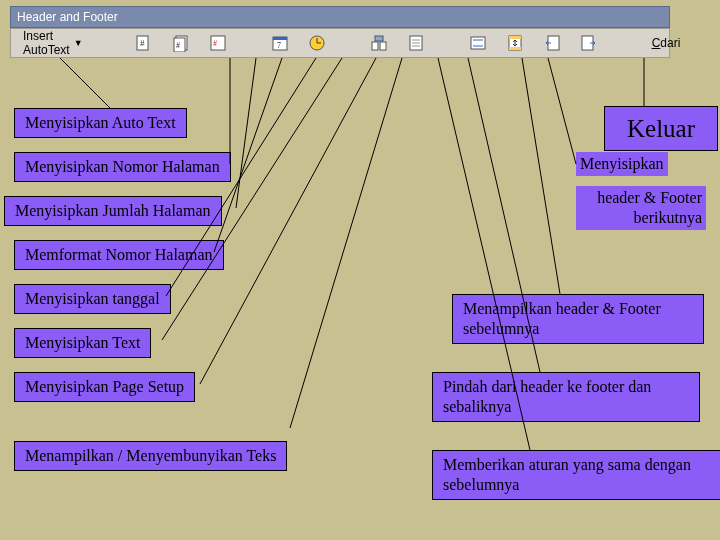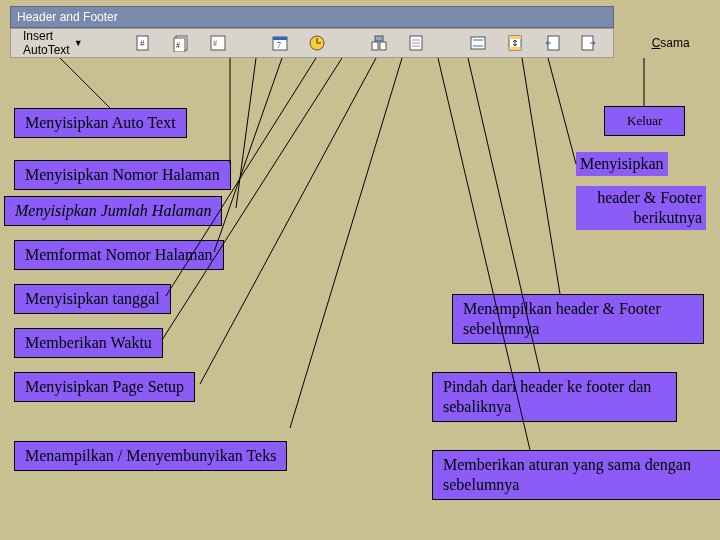--- a/index.html
+++ b/index.html
@@ -8,21 +8,21 @@
     height: 540px;
     background: #c8c090;
     font-family: "Times New Roman", serif;
     position: relative;
     overflow: hidden;
   }
   .toolbar-wrap {
     position: absolute;
     left: 10px;
     top: 6px;
-    width: 604px;
+    width: 660px;
   }
   .titlebar {
     height: 22px;
     background: linear-gradient(#7a8aac, #7a8aac);
     color: #fff;
     font-family: Tahoma, sans-serif;
     font-size: 12px;
     display: flex;
     align-items: center;
     padding-left: 6px;
@@ -170,38 +170,38 @@
           <path d="M8 9 L3 9 M5 7 L3 9 L5 11" stroke="#36c" fill="none"></path>
         </svg>
       </div>
     <div class="ico">
         <svg viewBox="0 0 18 18">
           <rect x="2" y="2" width="11" height="14" fill="#fff" stroke="#555"></rect>
           <path d="M10 9 L15 9 M13 7 L15 9 L13 11" stroke="#36c" fill="none"></path>
         </svg>
       </div>
     <div class="sep"></div>
-    <div class="close-btn"><span class="u">C</span><span>sama</span></div>
+    <div class="close-btn"><span class="u">C</span><span>dari</span></div>
   </div>
 </div>
 
 <div class="label-box" style="left:14px; top:108px;">Menyisipkan Auto Text</div>
-<div class="label-box" style="left:14px; top:160px;">Menyisipkan Nomor Halaman</div>
-<div class="label-box" style="left:4px; top:196px;font-style:italic;">Menyisipkan Jumlah Halaman</div>
+<div class="label-box" style="left:14px; top:152px;">Menyisipkan Nomor Halaman</div>
+<div class="label-box" style="left:4px; top:196px;">Menyisipkan Jumlah Halaman</div>
 <div class="label-box" style="left:14px; top:240px;">Memformat Nomor Halaman</div>
 <div class="label-box" style="left:14px; top:284px;">Menyisipkan tanggal</div>
-<div class="label-box" style="left:14px; top:328px;">Memberikan Waktu</div>
+<div class="label-box" style="left:14px; top:328px;">Menyisipkan Text</div>
 <div class="label-box" style="left:14px; top:372px;">Menyisipkan Page Setup</div>
 <div class="label-box" style="left:14px; top:441px;">Menampilkan / Menyembunyikan Teks</div>
 
-<div class="label-box" style="left:604px; top:106px; padding:6px 22px; font-size:13px;">Keluar</div>
+<div class="label-box" style="left:604px; top:106px; padding:6px 22px; font-size:25px;">Keluar</div>
 <div class="label-box" style="left:576px; top:152px; border:none; padding:2px 4px;">Menyisipkan</div>
 <div class="label-box" style="left:576px; top:186px; border:none; padding:2px 4px; width:130px;text-align:right;">header &amp; Footer berikutnya</div>
 <div class="label-box" style="left:452px; top:294px; width:252px;">Menampilkan header &amp; Footer sebelumnya</div>
-<div class="label-box" style="left:432px; top:372px; width:245px;">Pindah dari header ke footer dan sebaliknya</div>
+<div class="label-box" style="left:432px; top:372px; width:268px;">Pindah dari header ke footer dan sebaliknya</div>
 <div class="label-box" style="left:432px; top:450px; width:292px;">Memberikan aturan yang sama dengan sebelumnya</div>
 
 <svg class="lines">
 
   <line x1="110" y1="108" x2="60" y2="58"></line>
 
   <line x1="230" y1="164" x2="230" y2="58"></line>
   <line x1="236" y1="208" x2="256" y2="58"></line>
   <line x1="214" y1="252" x2="282" y2="58"></line>
   <line x1="166" y1="296" x2="316" y2="58"></line>

